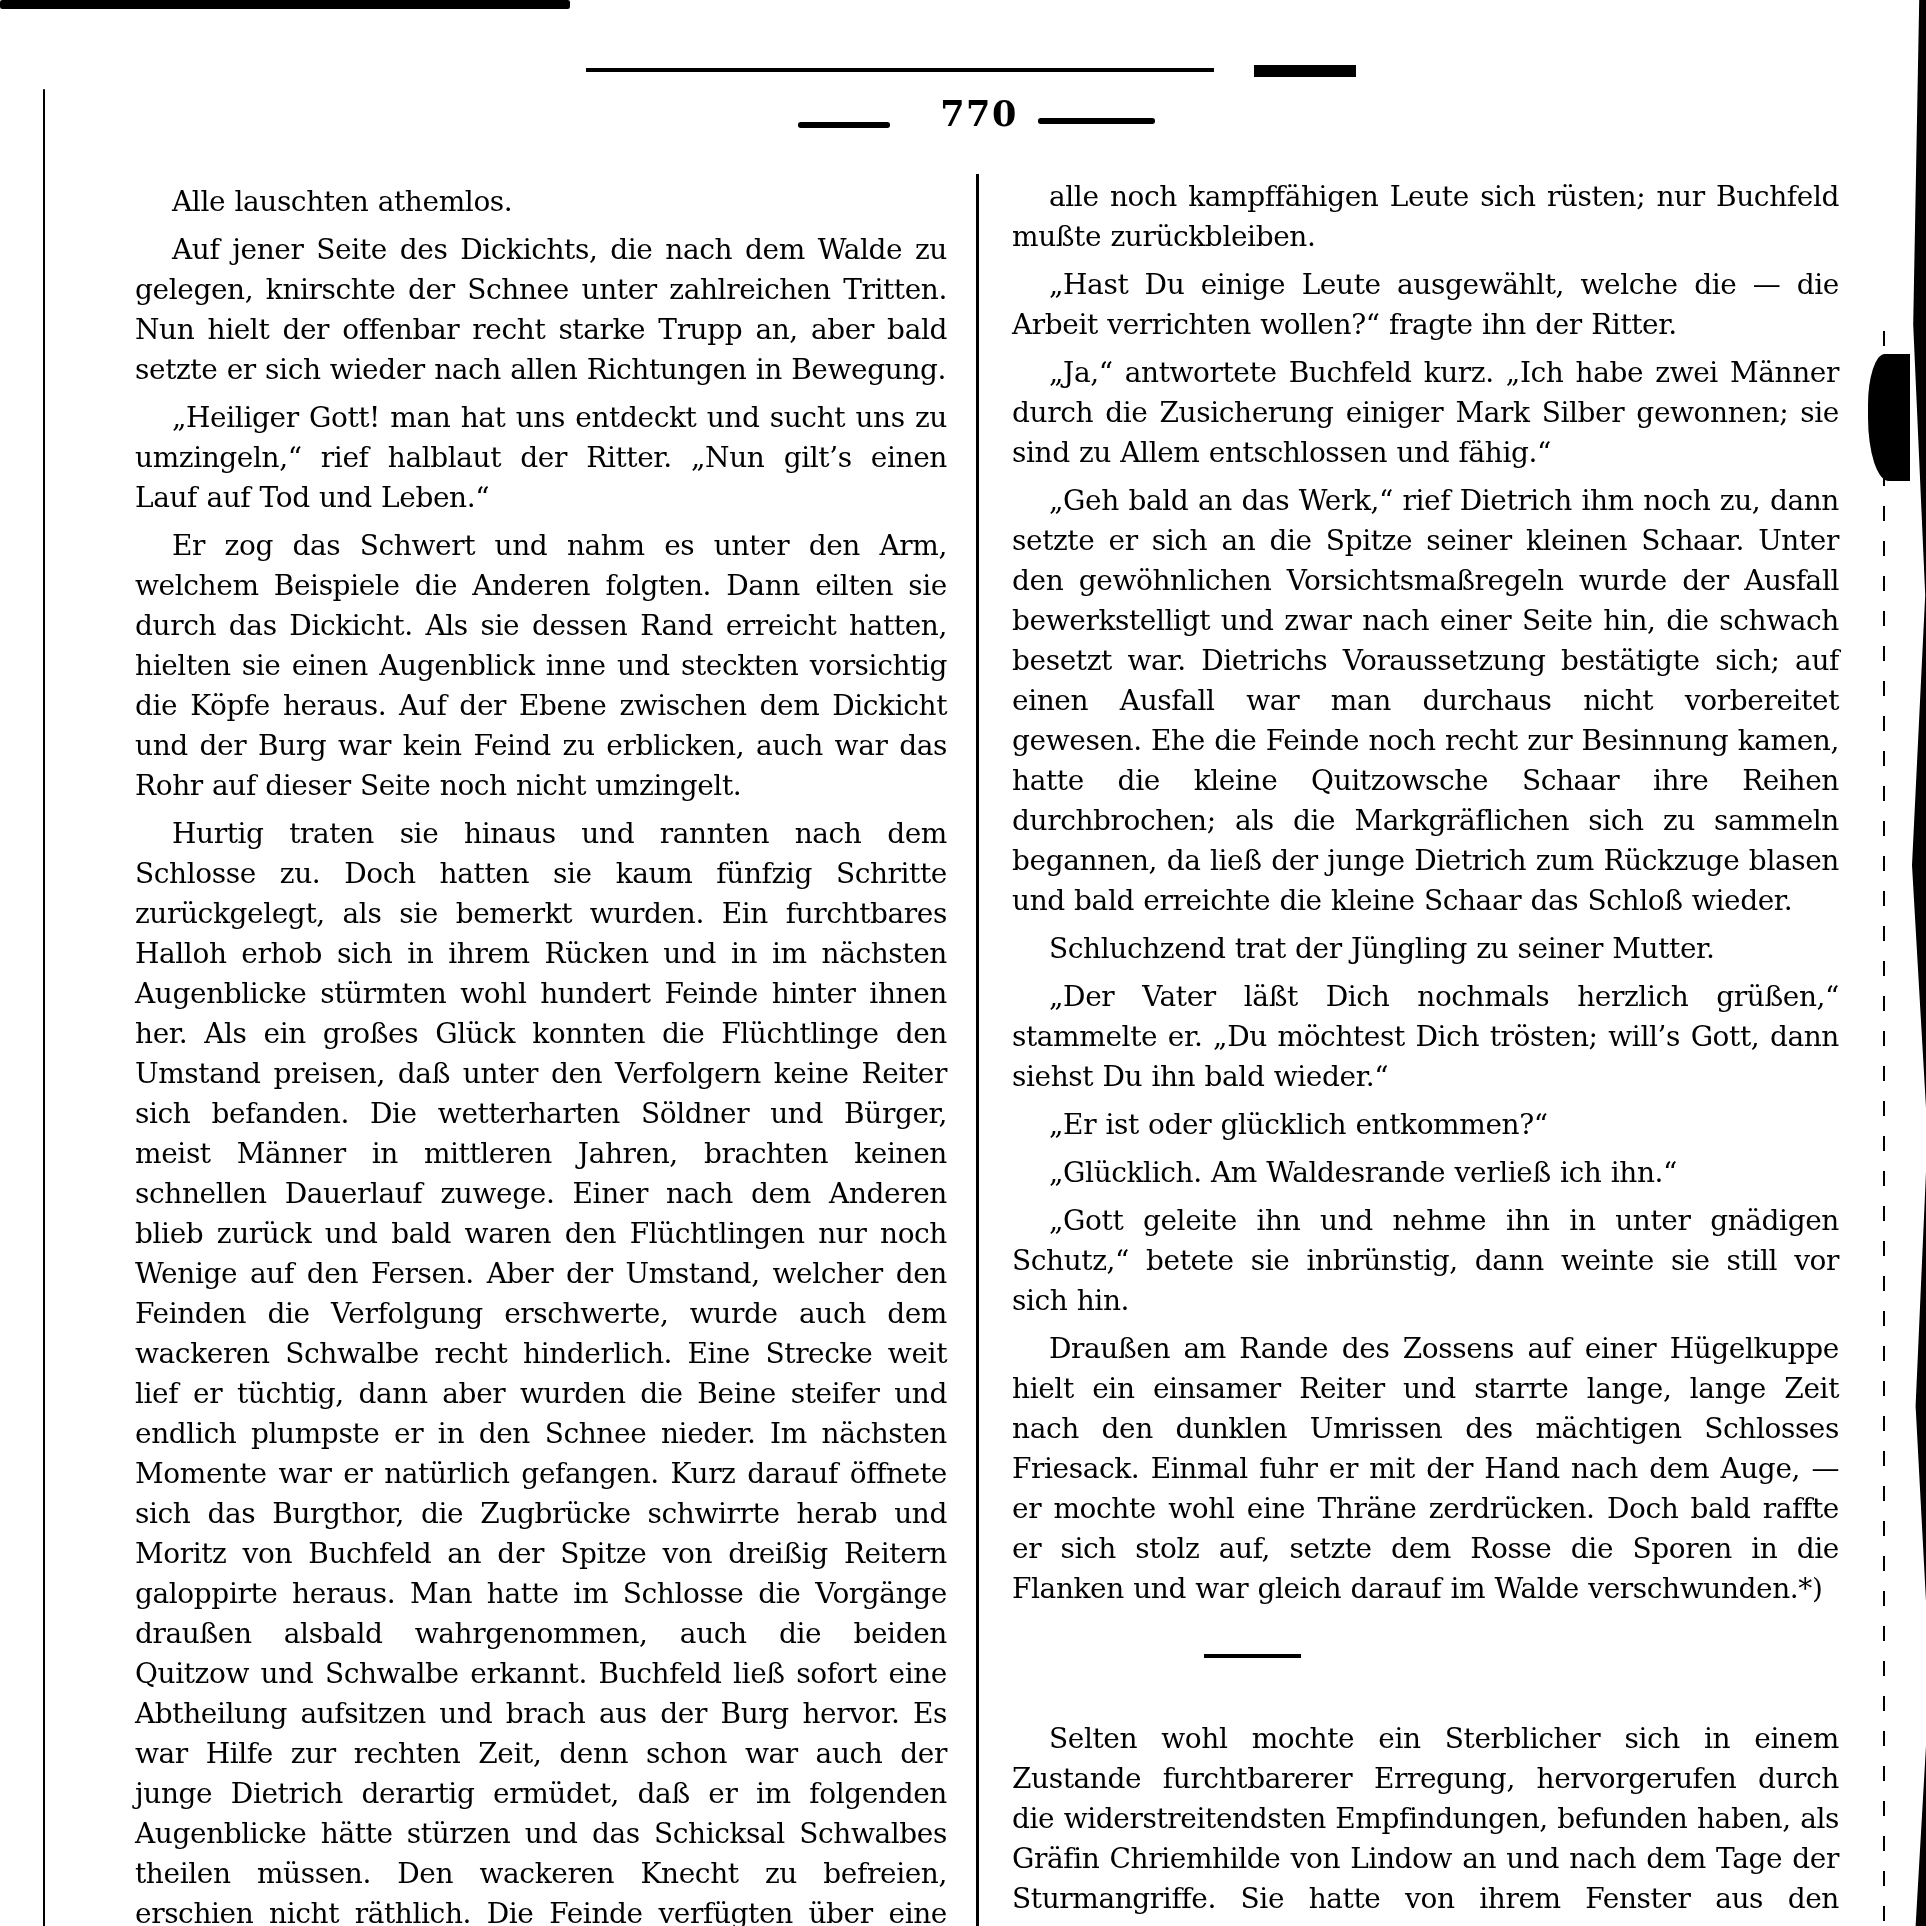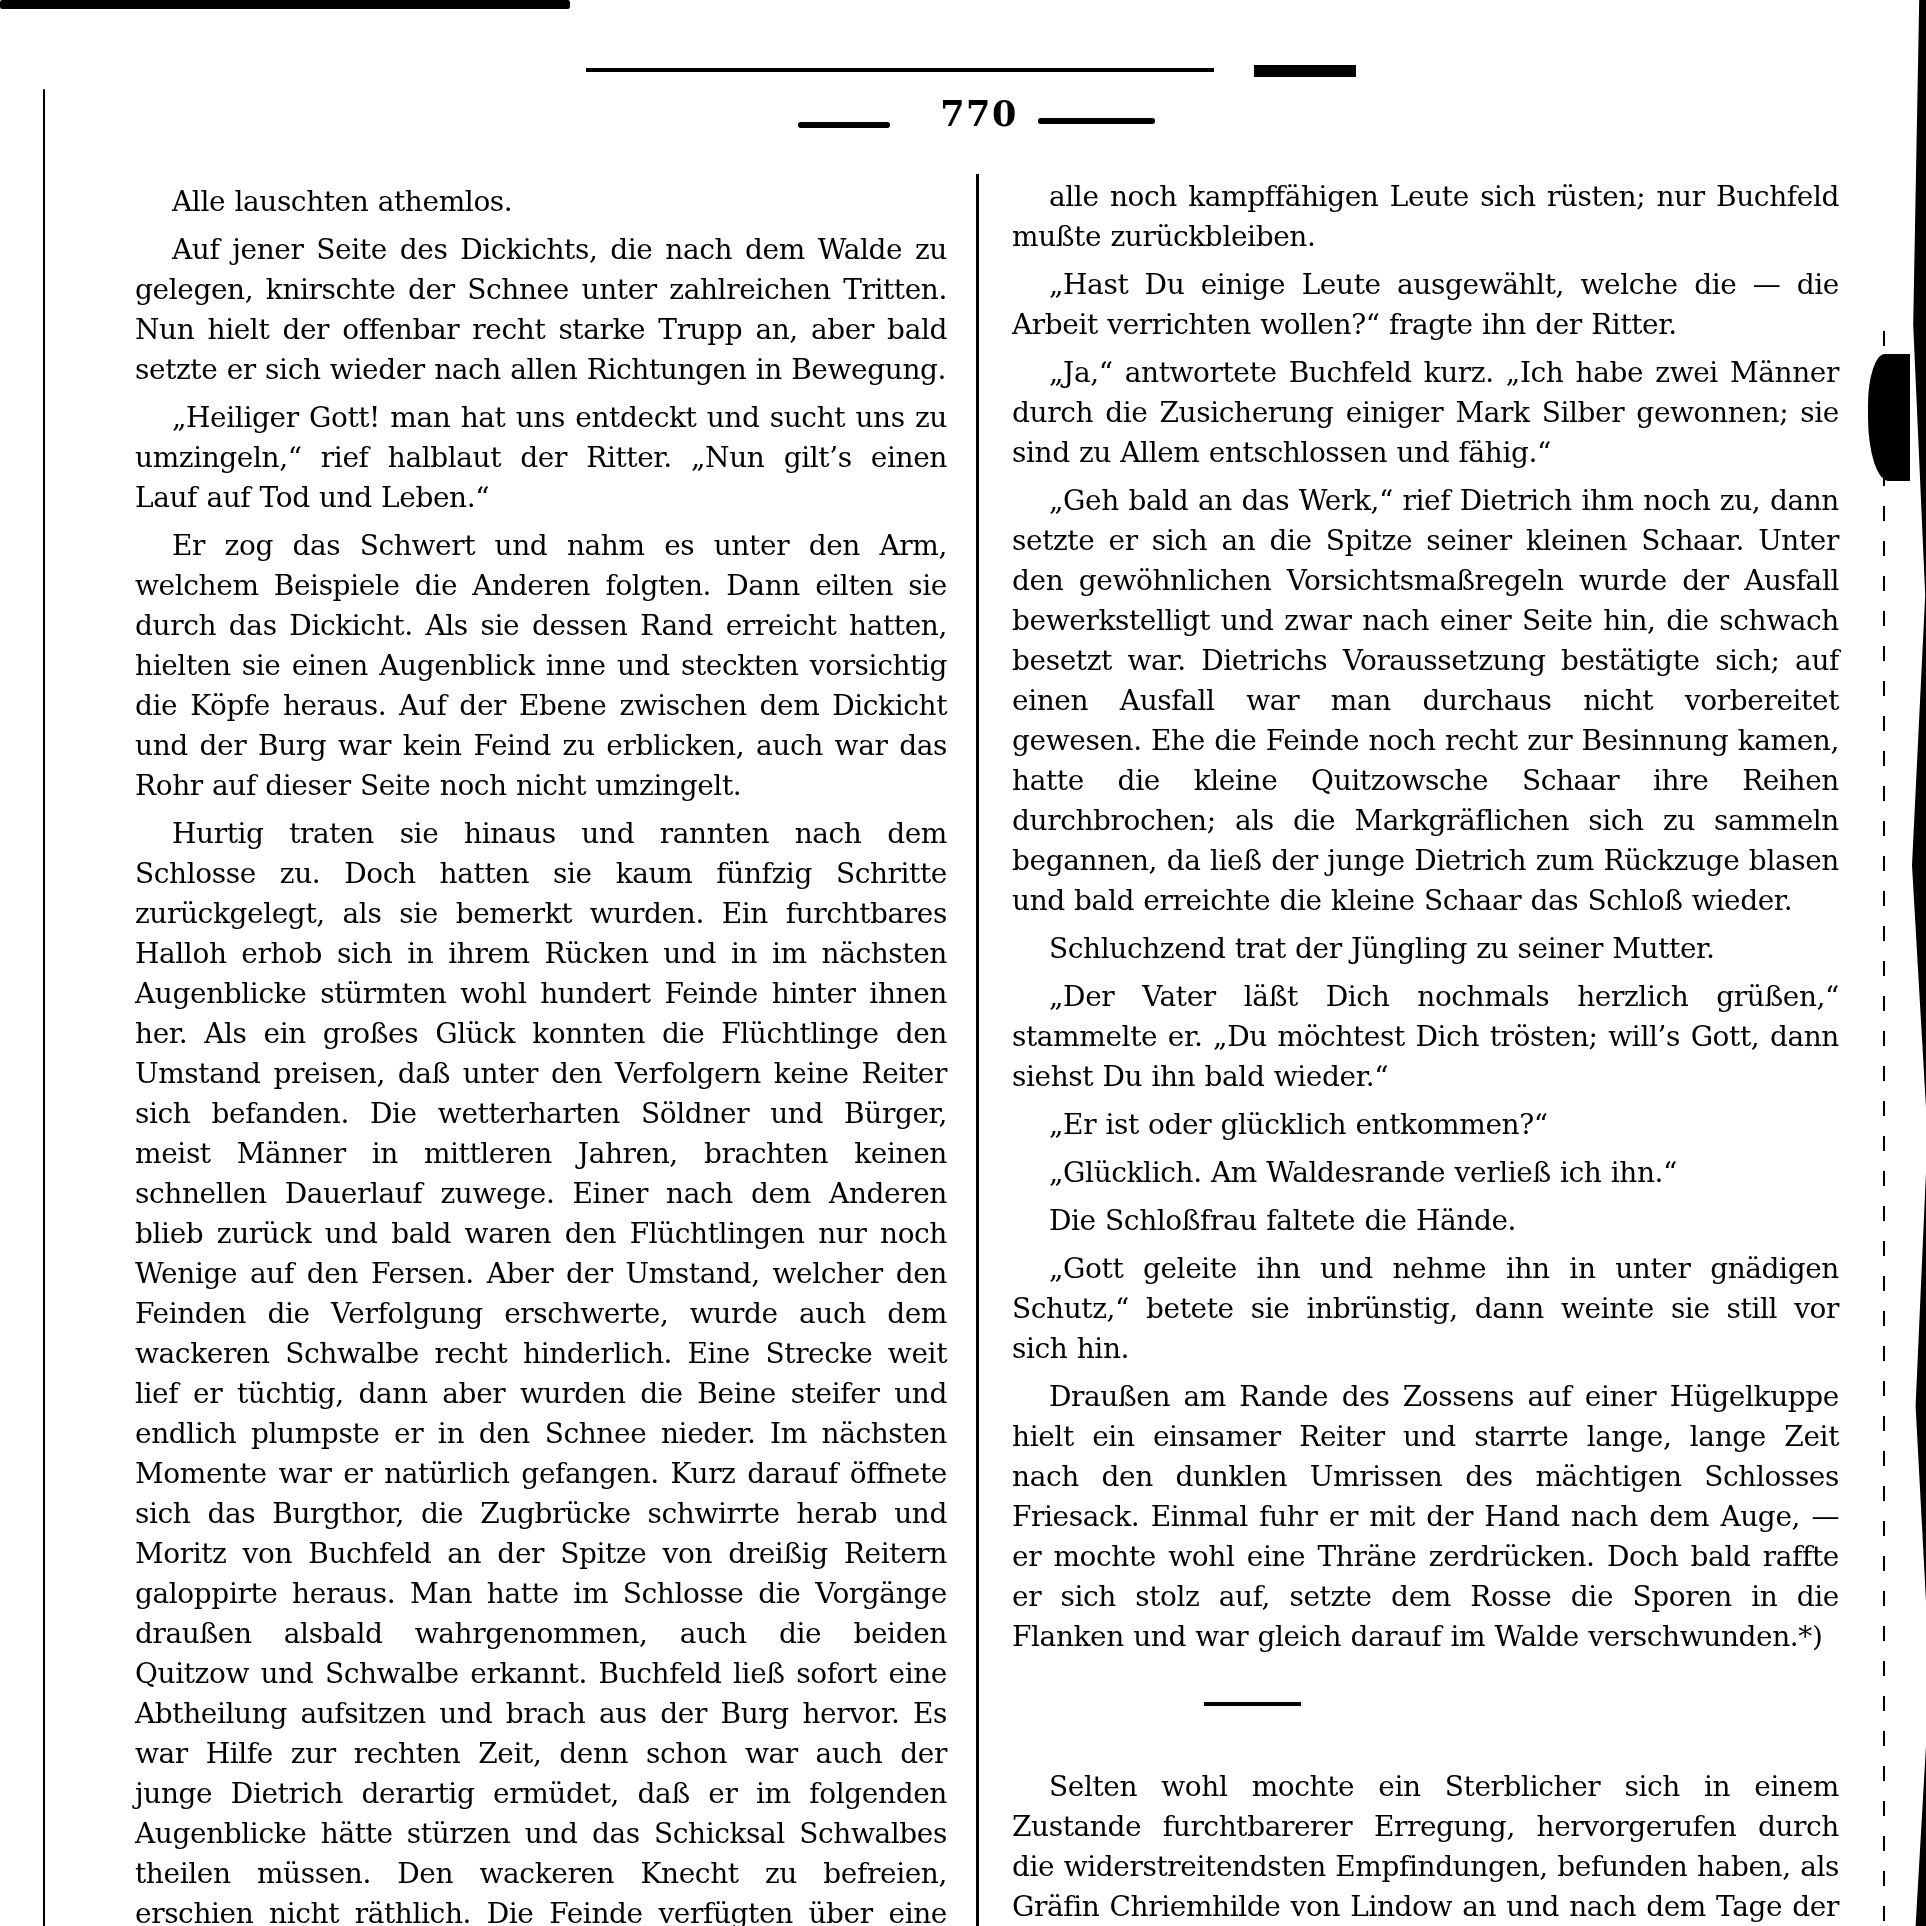--- a/index.html
+++ b/index.html
@@ -85,21 +85,20 @@
 
   <div class="col" id="right-col">
     <p>alle noch kampffähigen Leute sich rüsten; nur Buchfeld mußte zurückbleiben.</p>
     <p>„Hast Du einige Leute ausgewählt, welche die — die Arbeit verrichten wollen?“ fragte ihn der Ritter.</p>
     <p>„Ja,“ antwortete Buchfeld kurz. „Ich habe zwei Männer durch die Zusicherung einiger Mark Silber gewonnen; sie sind zu Allem entschlossen und fähig.“</p>
     <p>„Geh bald an das Werk,“ rief Dietrich ihm noch zu, dann setzte er sich an die Spitze seiner kleinen Schaar. Unter den gewöhnlichen Vorsichtsmaßregeln wurde der Ausfall bewerkstelligt und zwar nach einer Seite hin, die schwach besetzt war. Dietrichs Voraussetzung bestätigte sich; auf einen Ausfall war man durchaus nicht vorbereitet gewesen. Ehe die Feinde noch recht zur Besinnung kamen, hatte die kleine Quitzowsche Schaar ihre Reihen durchbrochen; als die Markgräflichen sich zu sammeln begannen, da ließ der junge Dietrich zum Rückzuge blasen und bald erreichte die kleine Schaar das Schloß wieder.</p>
     <p>Schluchzend trat der Jüngling zu seiner Mutter.</p>
     <p>„Der Vater läßt Dich nochmals herzlich grüßen,“ stammelte er. „Du möchtest Dich trösten; will’s Gott, dann siehst Du ihn bald wieder.“</p>
     <p>„Er ist oder glücklich entkommen?“</p>
     <p>„Glücklich. Am Waldesrande verließ ich ihn.“</p>
-    <p>Die Schloßfrau faltete die Hände.</p>
     <p>„Gott geleite ihn und nehme ihn in unter gnädigen Schutz,“ betete sie inbrünstig, dann weinte sie still vor sich hin.</p>
     <p>Draußen am Rande des Zossens auf einer Hügelkuppe hielt ein einsamer Reiter und starrte lange, lange Zeit nach den dunklen Umrissen des mächtigen Schlosses Friesack. Einmal fuhr er mit der Hand nach dem Auge, — er mochte wohl eine Thräne zerdrücken. Doch bald raffte er sich stolz auf, setzte dem Rosse die Sporen in die Flanken und war gleich darauf im Walde verschwunden.*)</p>
 
     <div class="section-rule"></div>
 
     <p class="chapter-par">Selten wohl mochte ein Sterblicher sich in einem Zustande furchtbarerer Erregung, hervorgerufen durch die widerstreitendsten Empfindungen, befunden haben, als Gräfin Chriemhilde von Lindow an und nach dem Tage der Sturmangriffe. Sie hatte von ihrem Fenster aus den Verlauf des harten Ringens bequem überschauen können, sie hatte zum ersten Male seit Jahren den Gemahl erblickt, wie er an der Spitze seiner Truppen kühn in die Burg eindrang und mit bewunderungswürdigem Heldenmuthe stritt. Wie sehr hatt’ sie bedauert, daß das Gitter vor dem Fenster sie hinderte, sich hinauszubeugen und ihm ermunternd zuzuwinken. Laut</p>
 
   </div>
 
 </div>

